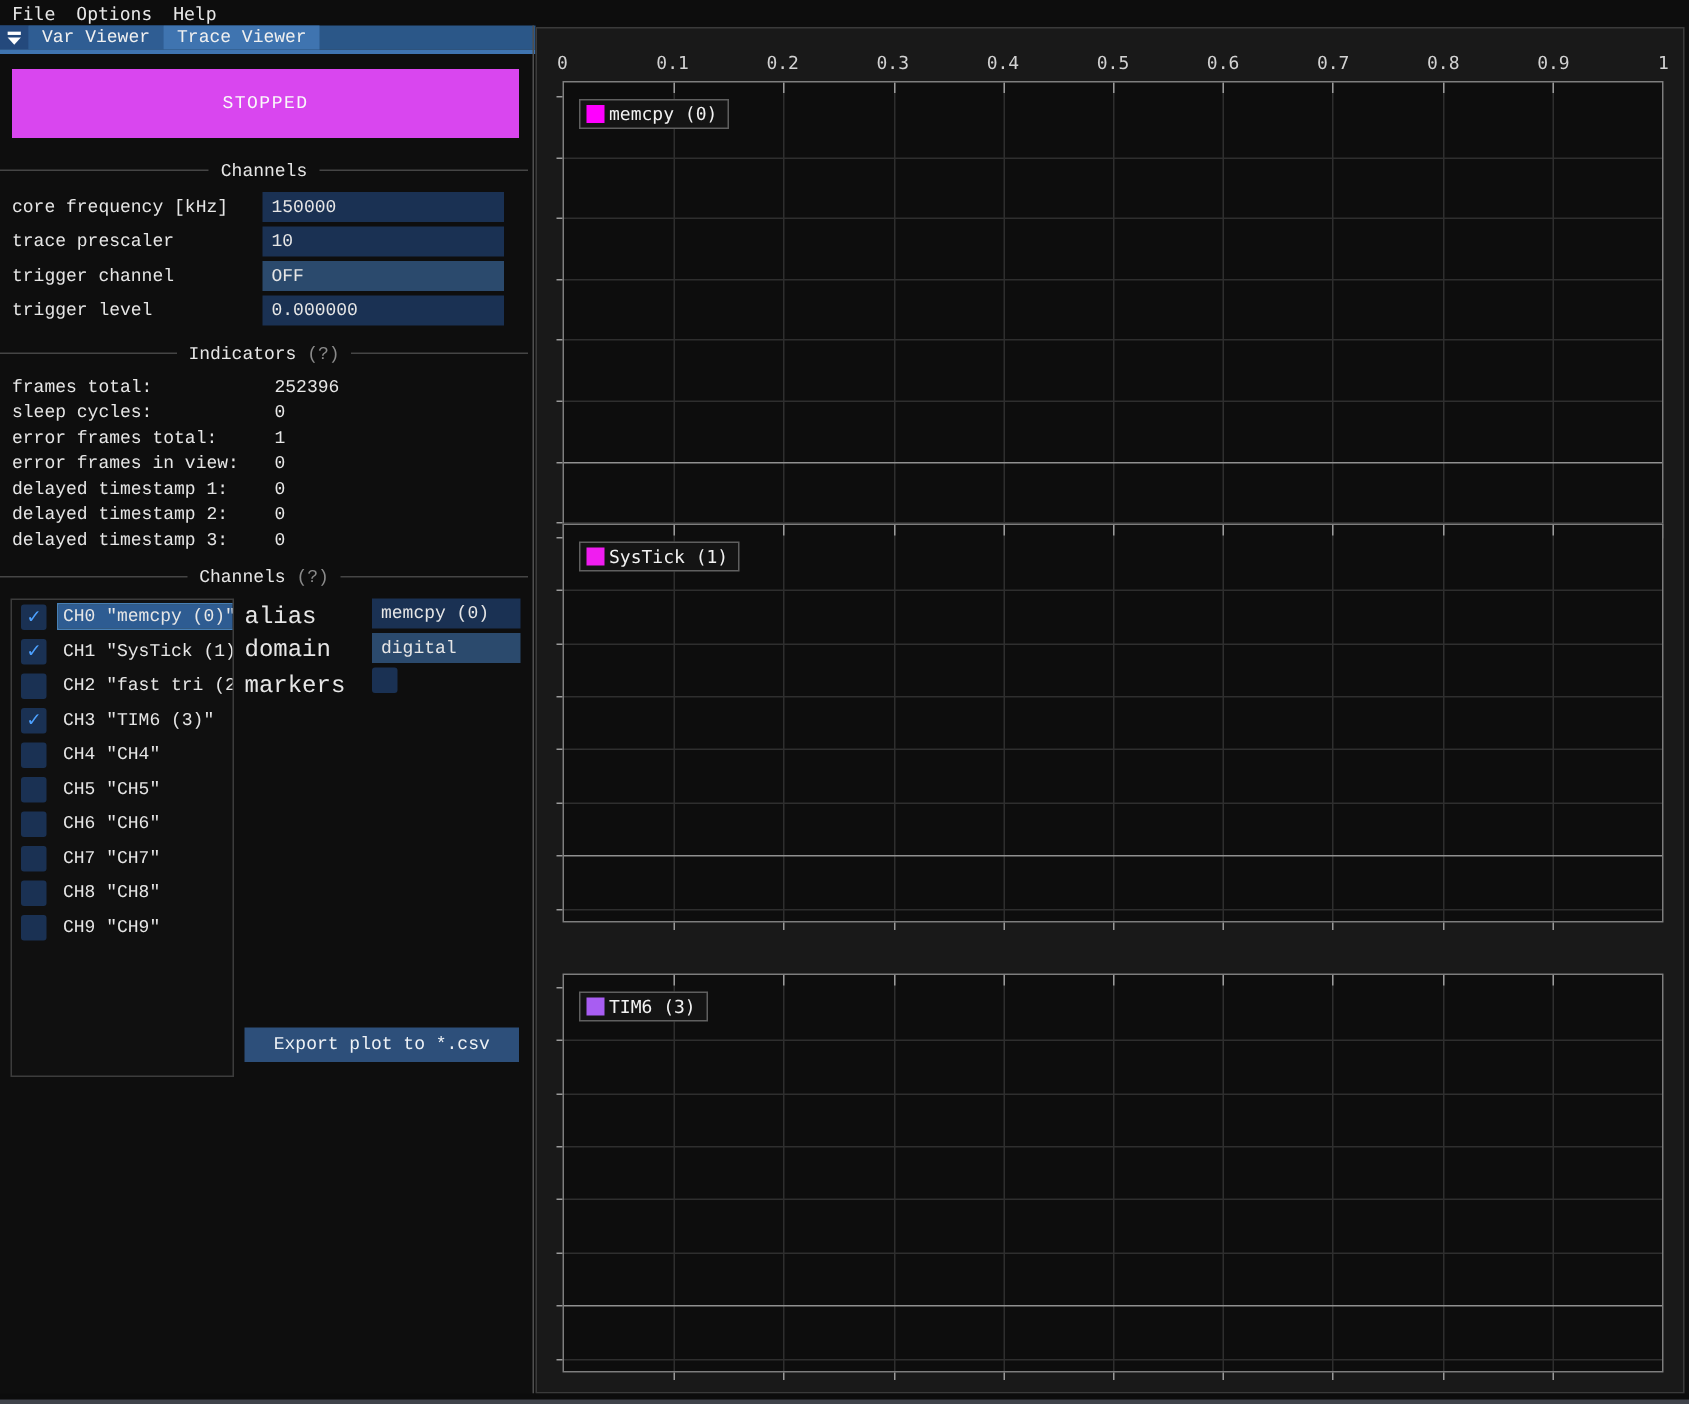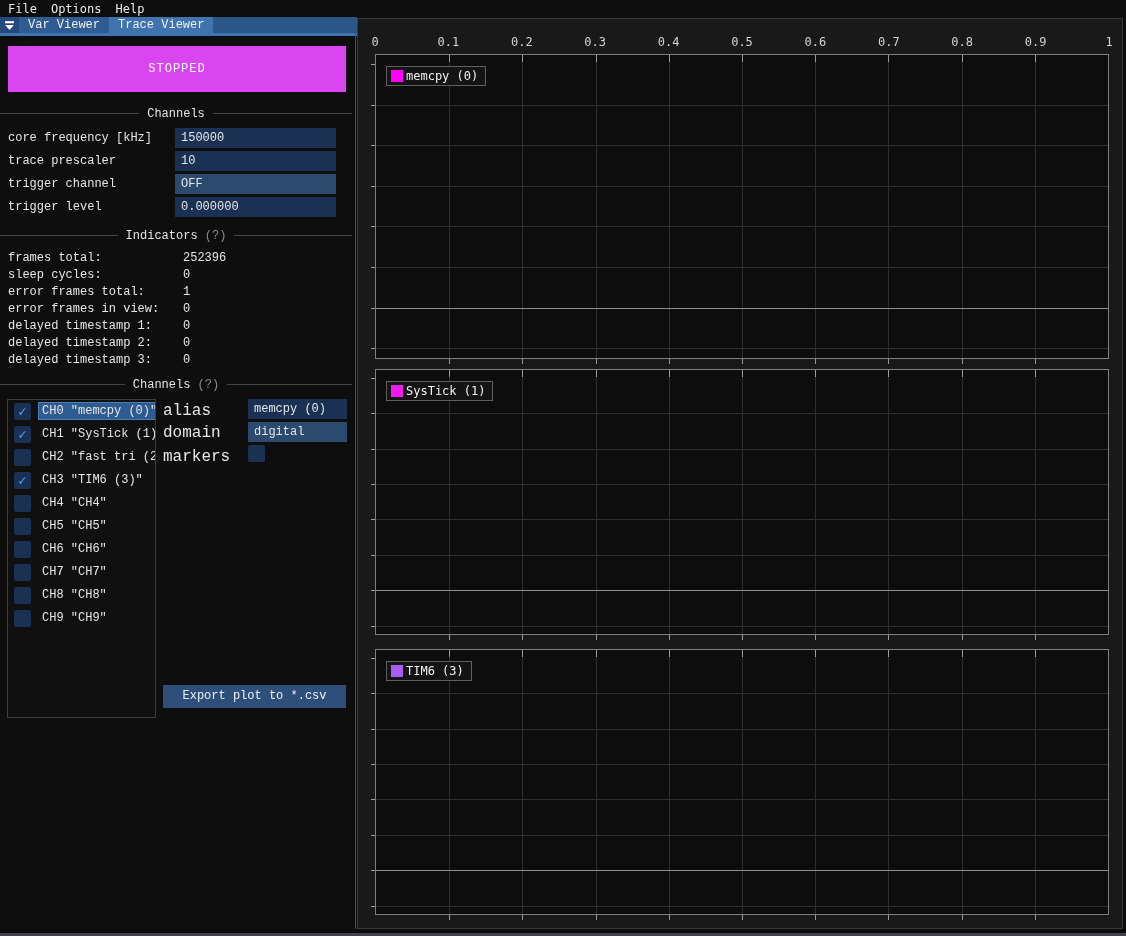--- a/index.html
+++ b/index.html
@@ -302,21 +302,21 @@
         <div class="tick-left" style="top: 43.2%;"></div>
         <div class="tick-left" style="top: 56.6%;"></div>
         <div class="tick-left" style="top: 70%;"></div>
         <div class="tick-left" style="top: 83.4%;"></div>
         <div class="tick-left" style="top: 96.8%;"></div>
         <div class="legend">
           <div class="swatch" style="background: rgb(255, 0, 255);"></div>
           <div class="ltext">memcpy (0)</div>
         </div>
       </div>
-      <div class="plot" style="top: 350px; height: 266px;">
+      <div class="plot" style="top: 330px; height: 266px;">
         <div class="vgrid" style="left: 10%;"></div>
         <div class="tick-top" style="left: 10%;"></div>
         <div class="tick-bottom" style="left: 10%;"></div>
         <div class="vgrid" style="left: 20%;"></div>
         <div class="tick-top" style="left: 20%;"></div>
         <div class="tick-bottom" style="left: 20%;"></div>
         <div class="vgrid" style="left: 30%;"></div>
         <div class="tick-top" style="left: 30%;"></div>
         <div class="tick-bottom" style="left: 30%;"></div>
         <div class="vgrid" style="left: 40%;"></div>

